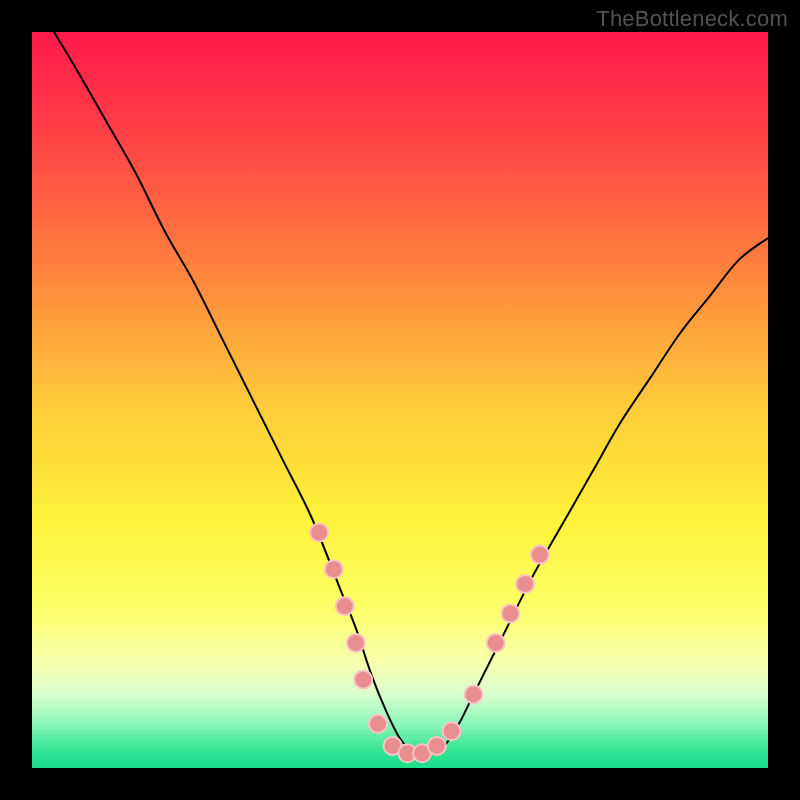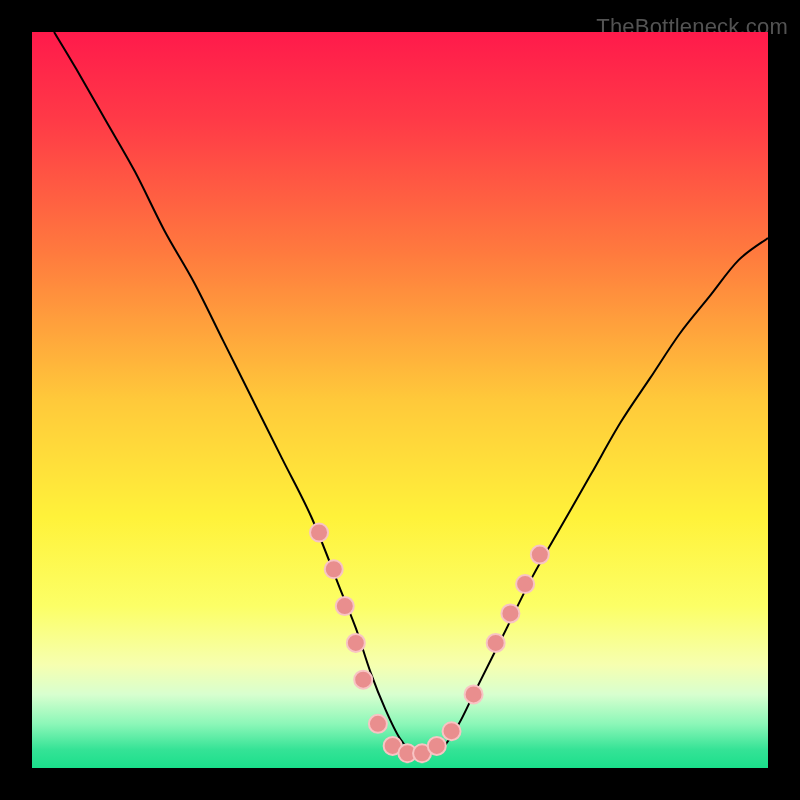--- a/index.html
+++ b/index.html
@@ -27,21 +27,20 @@
     height: 736px;
   }
   .watermark {
     position: absolute;
     top: 6px;
     right: 12px;
     color: #535353;
     font-size: 22px;
     font-weight: 500;
     letter-spacing: 0.2px;
-    margin-top: 8px;
   }
 </style>
 </head>
 <body>
 
 <div class="frame">
   <div class="watermark">TheBottleneck.com</div>
   <svg class="plot" viewBox="0 0 736 736" preserveAspectRatio="none">
     <defs>
       <linearGradient id="bg-grad" x1="0" y1="0" x2="0" y2="1">

